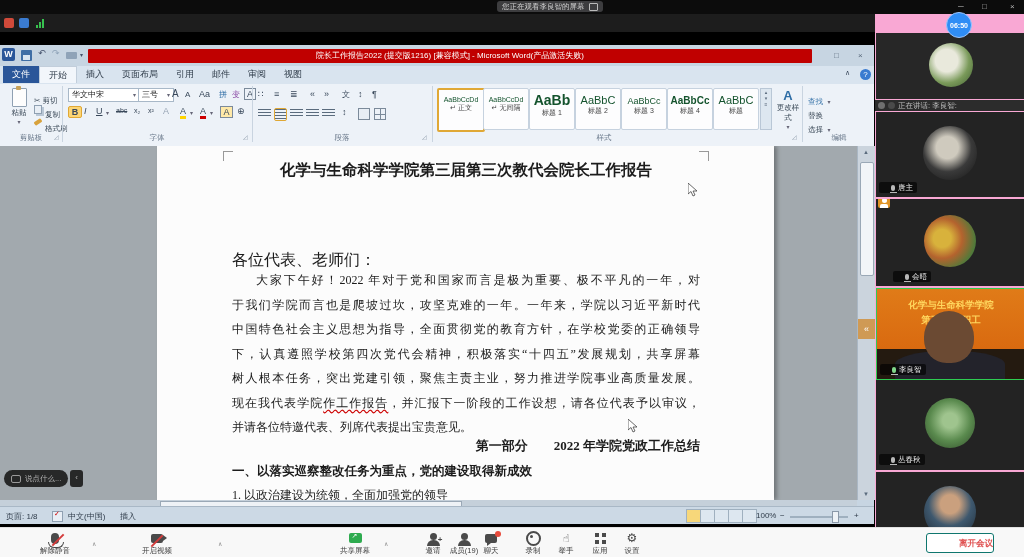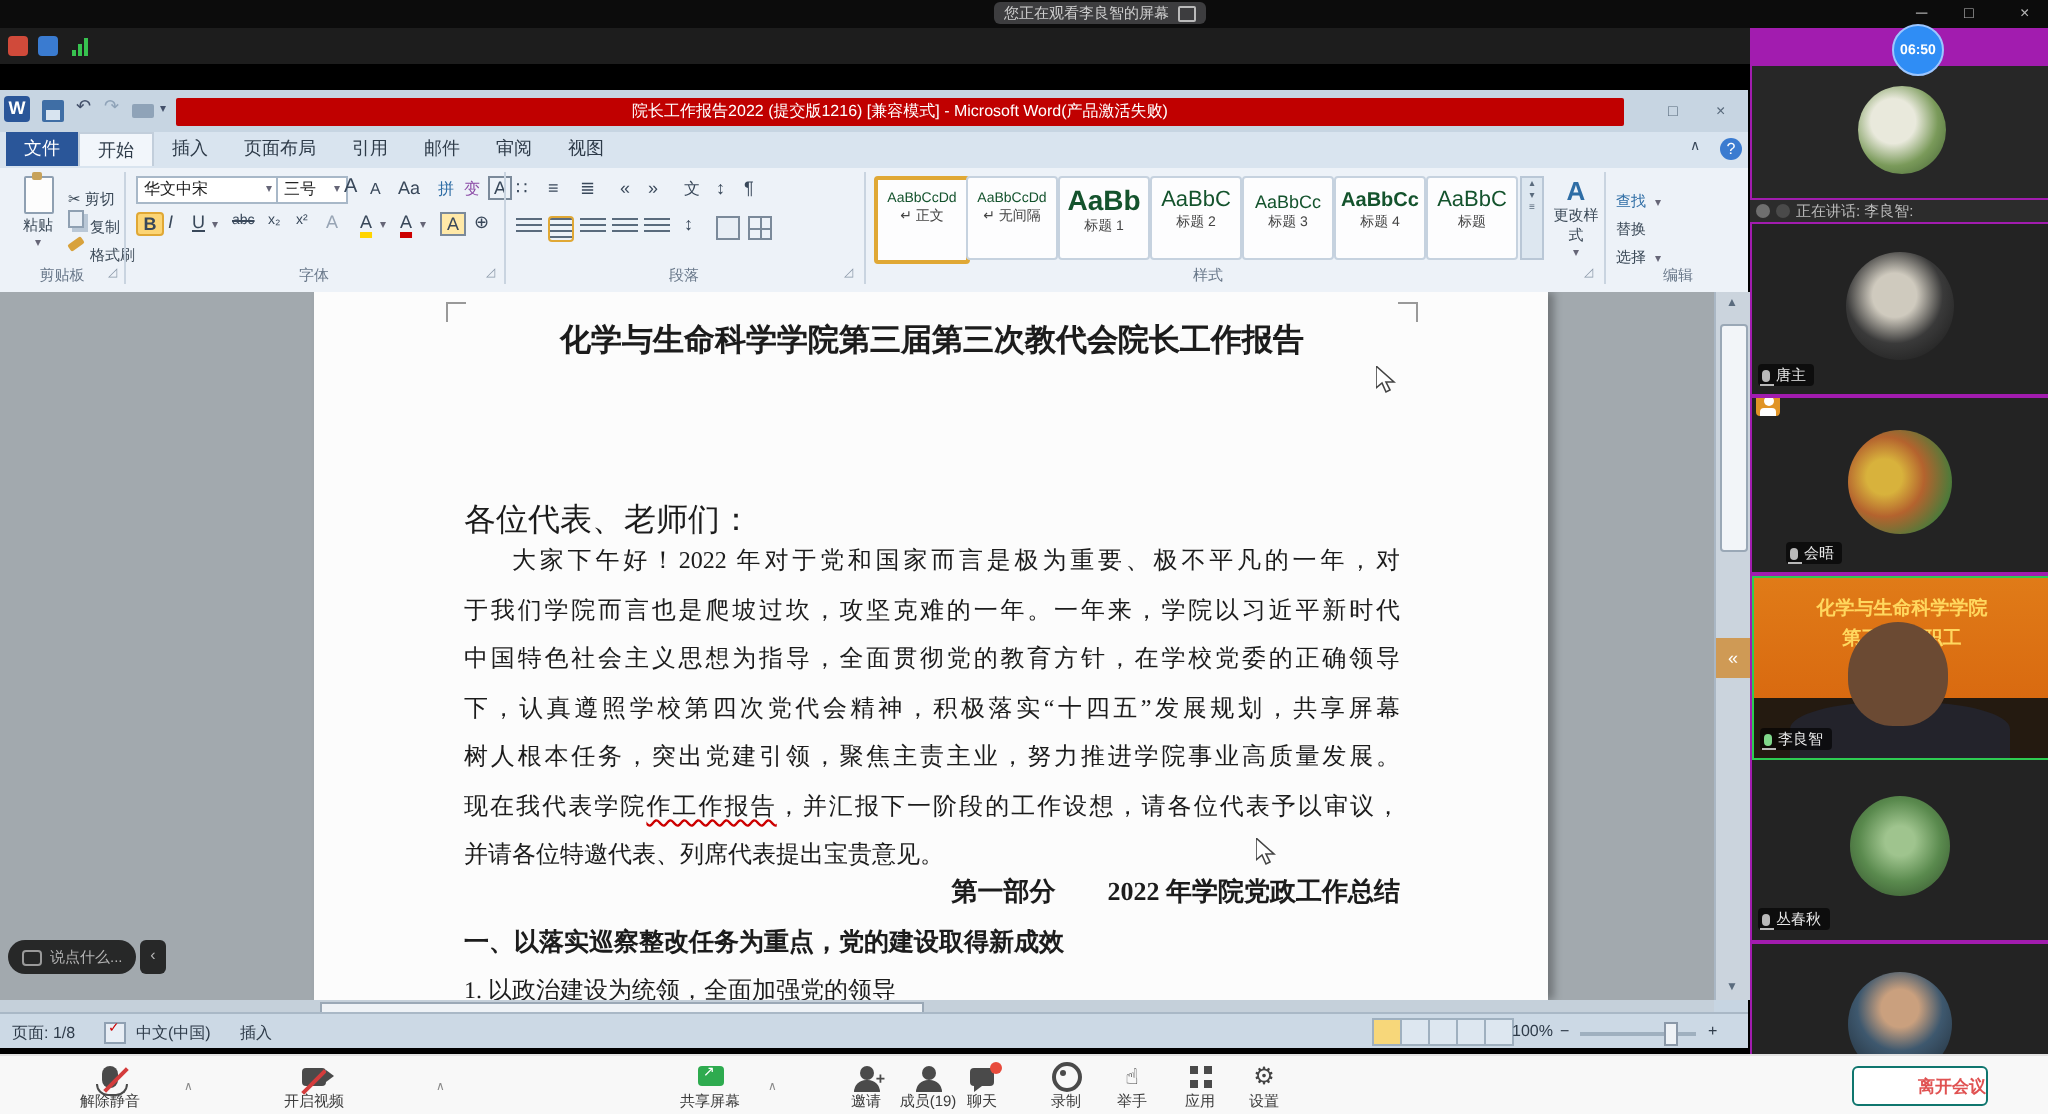--- a/index.html
+++ b/index.html
@@ -92,25 +92,25 @@
   .vbtn.on{background:#f7d77a;}
   .ztrack{left:790px;top:9px;width:58px;height:2px;background:#9fb0bf;}
   .zthumb{left:832px;top:4px;width:5px;height:10px;background:#eef2f6;border:1px solid #8a98a8;}
   
   #msgpill{left:4px;top:438px;height:17px;background:rgba(25,25,25,.9);border-radius:9px;color:#b3b3b3;
            font-size:7.5px;display:flex;align-items:center;gap:4px;padding:0 7px;}
   .bub{width:8px;height:6px;border:1px solid #9a9a9a;border-radius:2px;}
   #msgcol{left:70px;top:438px;width:13px;height:17px;background:rgba(25,25,25,.9);border-radius:3px;
           color:#b3b3b3;font-size:8px;text-align:center;line-height:16px;}
   
-  #sidebar{left:875px;top:14px;width:149px;height:513px;background:#a21caf;}
+  #sidebar{left:875px;top:14px;width:149px;height:513px;background:#f9a8d4;}
   .tile{left:1px;width:148px;background:#232323;overflow:hidden;}
   .ava{border-radius:50%;}
   .chipname{position:absolute;left:3px;background:rgba(0,0,0,.62);border-radius:2px;color:#e8e8e8;
-            font-size:7.5px;line-height:11px;padding:0 4px 0 2px;display:flex;align-items:center;gap:3px;}
+            font-size:7.5px;line-height:11px;padding:0 4px 0 12px;display:flex;align-items:center;gap:3px;}
   .mic{width:4px;height:6px;background:#b9b9b9;border-radius:2px;position:relative;display:inline-block;}
   .mic:after{content:"";position:absolute;left:-1.5px;top:5px;width:7px;height:2px;
              border-bottom:1px solid #b9b9b9;}
   #speakbar{left:0;top:86px;width:149px;height:11px;background:#2c2c2c;color:#bdbdbd;font-size:7.5px;
             line-height:11px;display:flex;align-items:center;gap:3px;padding-left:3px;}
   .dotava{width:7px;height:7px;border-radius:50%;background:#6f6f6f;}
   .videotile{border:1px solid #2ecc52;background:#241a10;}
   .banner{left:0;top:0;width:100%;height:52px;background:linear-gradient(#e07b18,#d96a10);
           color:#ffd75e;font-weight:bold;font-size:9.5px;text-align:center;line-height:15px;padding-top:8px;}
   .head{left:47px;top:22px;width:50px;height:52px;background:#6b4a33;border-radius:50% 50% 45% 45%;}

